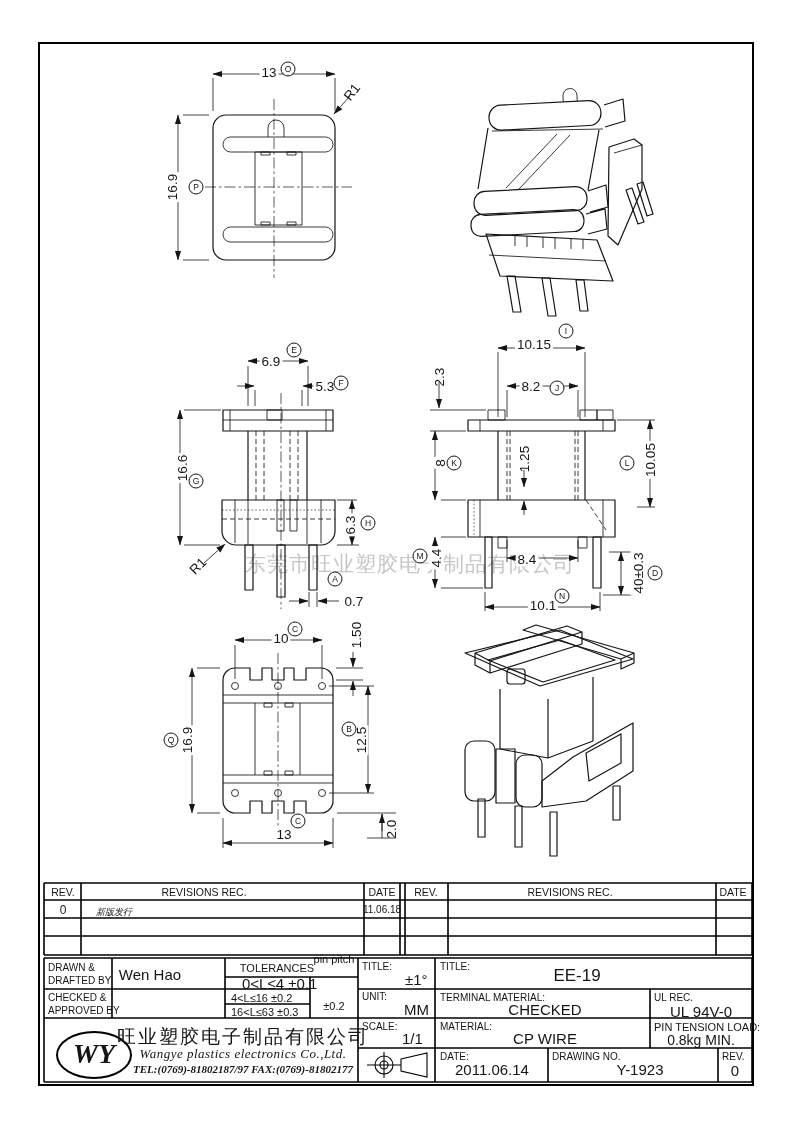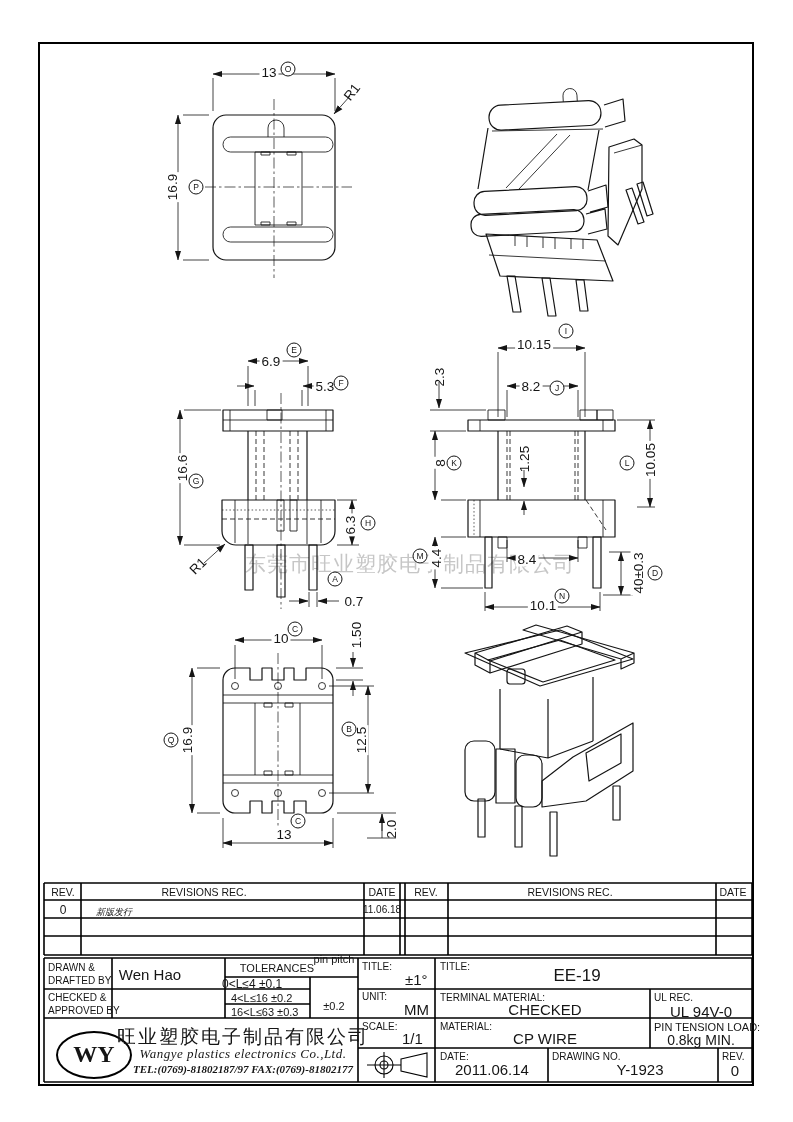--- a/index.html
+++ b/index.html
@@ -21,22 +21,22 @@
   .bl{position:absolute;width:13px;height:13px;border:1px solid #151515;border-radius:50%;
       font-size:8.5px;line-height:13px;text-align:center;background:#fff;
       transform:translate(-50%,-50%);z-index:5;}
   #watermark{position:absolute;left:245px;top:550px;font-size:21px;letter-spacing:1px;
              color:#c6c6c6;z-index:1;}
   .lbl{position:absolute;font-size:10px;line-height:12px;white-space:nowrap;z-index:4;}
   .val{position:absolute;font-size:15px;white-space:nowrap;z-index:4;}
   .ctr{transform:translate(-50%,0);}
   #logo{position:absolute;left:56px;top:1031px;width:72px;height:44px;border:2px solid #000;
         border-radius:50%;text-align:center;z-index:4;}
-  #logo span{font-family:"Liberation Serif",serif;font-weight:bold;
-             font-size:24px;line-height:42px;}
+  #logo span{font-family:"Liberation Serif",serif;font-style:italic;font-weight:bold;
+             font-size:28px;line-height:42px;}
   .cn{position:absolute;font-size:19px;letter-spacing:2px;z-index:4;}
   .en{position:absolute;font-family:"Liberation Serif",serif;font-style:italic;font-size:13px;
       letter-spacing:.5px;z-index:4;}
   .tel{position:absolute;font-family:"Liberation Serif",serif;font-style:italic;font-weight:bold;
        font-size:11px;z-index:4;}
   .rv{position:absolute;font-size:10.5px;white-space:nowrap;z-index:4;}
   .it{font-style:italic;font-size:9px;}
 </style>
 </head>
 <body>
@@ -361,21 +361,21 @@
   </div>
 
   <div>
     <div class="lbl" style="left:48px;top:962px">DRAWN &amp;</div>
     <div class="lbl" style="left:48px;top:975px">DRAFTED BY</div>
     <div class="lbl" style="left:48px;top:992px">CHECKED &amp;</div>
     <div class="lbl" style="left:48px;top:1005px">APPROVED BY</div>
     <div class="val ctr" style="left:150px;top:966px">Wen Hao</div>
 
     <div class="lbl ctr" style="left:277px;top:962px;font-size:11px">TOLERANCES</div>
-    <div class="lbl" style="left:222px;top:978px;font-size:12px">0&lt;L≤4   ±0.1</div>
+    <div class="lbl" style="left:242px;top:978px;font-size:15px">0&lt;L≤4   ±0.1</div>
     <div class="lbl" style="left:231px;top:992px;font-size:11px">4&lt;L≤16  ±0.2</div>
     <div class="lbl" style="left:231px;top:1006px;font-size:11px">16&lt;L≤63 ±0.3</div>
     <div class="lbl ctr" style="left:334px;top:953px;font-size:11px">pin pitch</div>
     <div class="lbl ctr" style="left:334px;top:1000px;font-size:11px">±0.2</div>
 
     <div class="lbl" style="left:362px;top:961px">TITLE:</div>
     <div class="val" style="left:405px;top:971px">±1°</div>
     <div class="lbl" style="left:362px;top:991px">UNIT:</div>
     <div class="val" style="left:404px;top:1001px">MM</div>
     <div class="lbl" style="left:362px;top:1021px">SCALE:</div>

